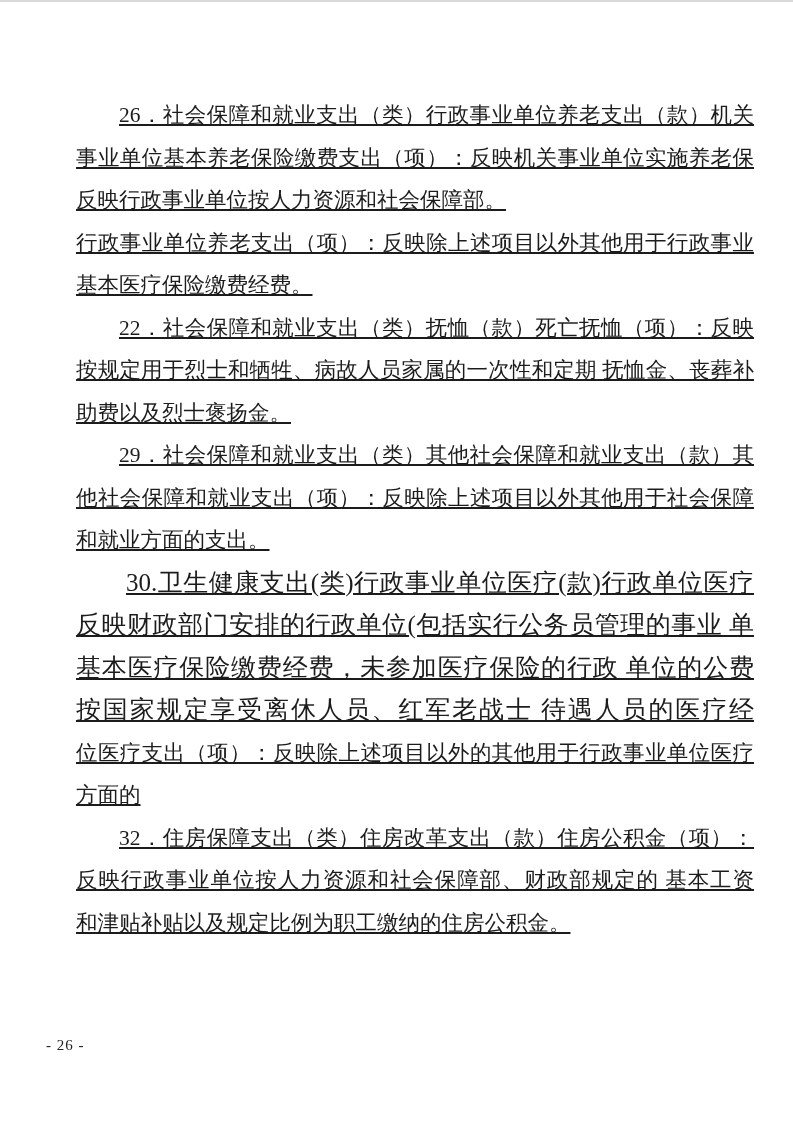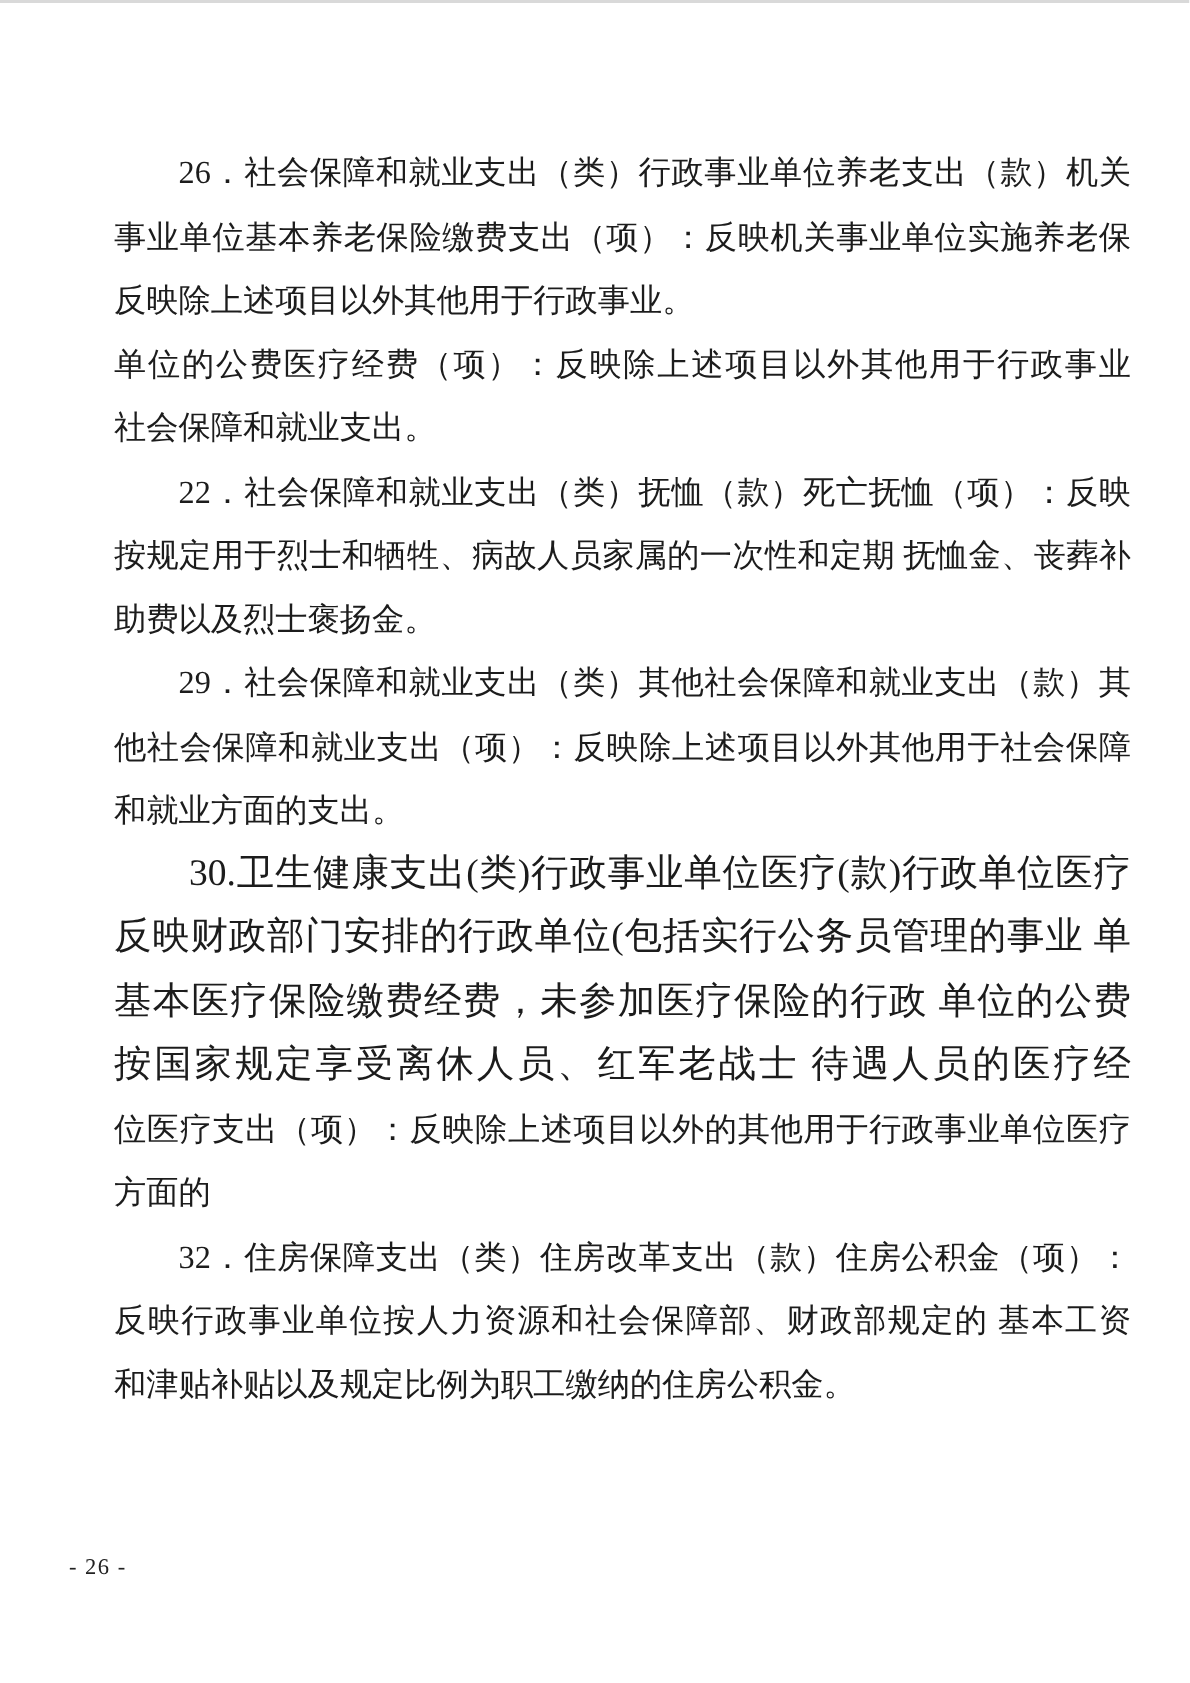--- a/index.html
+++ b/index.html
@@ -33,20 +33,21 @@
     padding: 0;
   }
   .line {
     height: 42.5px;
     line-height: 42.5px;
     font-size: 21.5px;
     overflow: hidden;
     text-align: justify;
     text-align-last: justify;
     white-space: normal;
+    text-decoration: underline;
   }
   .line.first {
     text-indent: 2em;
   }
   .line.last {
     text-align-last: left;
   }
   
   .paragraph[data-name="paragraph-30"] .line {
     font-size: 25px;
@@ -68,25 +69,25 @@
 </style>
 </head>
 <body>
 
 <div class="top-edge" data-name="page-top-edge"></div>
 
 <main class="content" id="paragraphs" data-name="document-body">
     <div class="paragraph" data-name="paragraph-26">
       <div class="line first" data-name="text-line">26．社会保障和就业支出（类）行政事业单位养老支出（款）机关</div>
       <div class="line" data-name="text-line">事业单位基本养老保险缴费支出（项）：反映机关事业单位实施养老保</div>
-      <div class="line last" data-name="text-line">反映除上述项目以外其他用于行政事业。</div>
+      <div class="line last" data-name="text-line">反映行政事业单位按人力资源和社会保障部。</div>
     </div>
     <div class="paragraph" data-name="paragraph-27">
-      <div class="line" data-name="text-line">单位的公费医疗经费（项）：反映除上述项目以外其他用于行政事业</div>
-      <div class="line last" data-name="text-line">社会保障和就业支出。</div>
+      <div class="line" data-name="text-line">行政事业单位养老支出（项）：反映除上述项目以外其他用于行政事业</div>
+      <div class="line last" data-name="text-line">基本医疗保险缴费经费。</div>
     </div>
     <div class="paragraph" data-name="paragraph-28">
       <div class="line first" data-name="text-line">22．社会保障和就业支出（类）抚恤（款）死亡抚恤（项）：反映</div>
       <div class="line" data-name="text-line">按规定用于烈士和牺牲、病故人员家属的一次性和定期 抚恤金、丧葬补</div>
       <div class="line last" data-name="text-line">助费以及烈士褒扬金。</div>
     </div>
     <div class="paragraph" data-name="paragraph-29">
       <div class="line first" data-name="text-line">29．社会保障和就业支出（类）其他社会保障和就业支出（款）其</div>
       <div class="line" data-name="text-line">他社会保障和就业支出（项）：反映除上述项目以外其他用于社会保障</div>
       <div class="line last" data-name="text-line">和就业方面的支出。</div>

